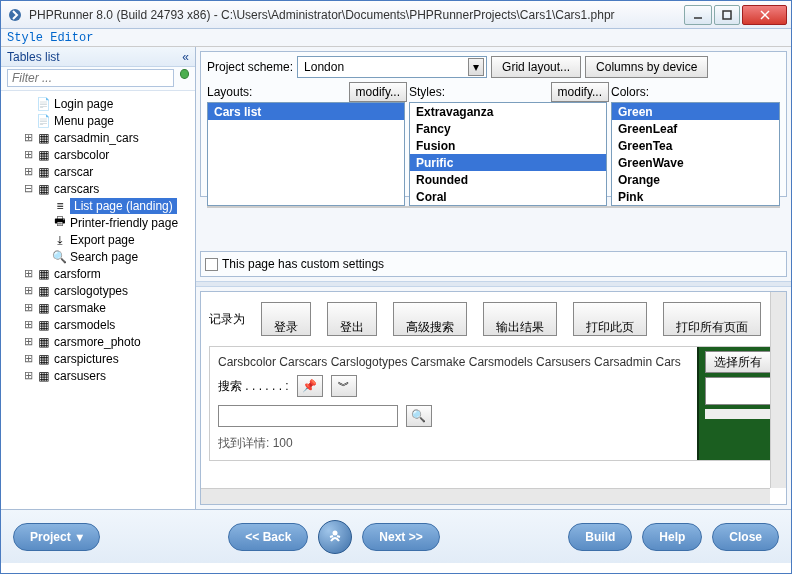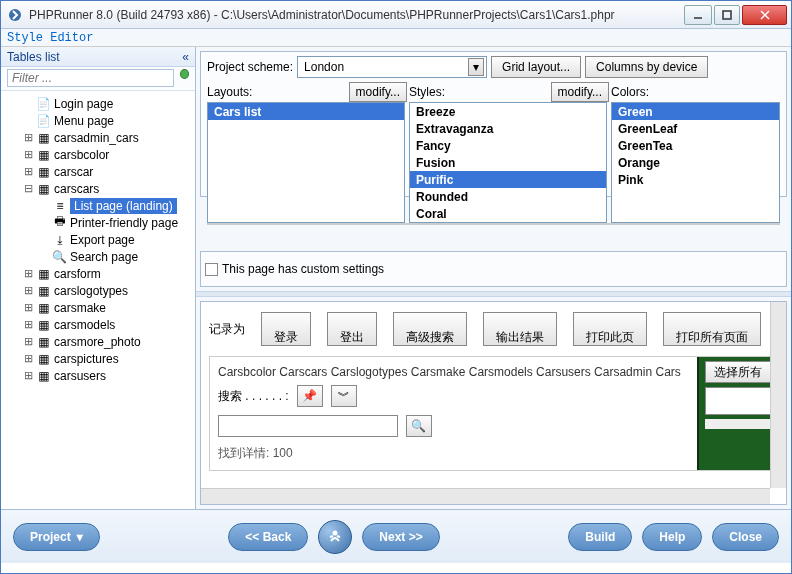--- a/index.html
+++ b/index.html
@@ -46,21 +46,21 @@
 .collabels { display:flex; margin-top:4px; height:22px; align-items:center;}
 .collabels > div { display:flex; align-items:center; justify-content:space-between; padding-right:2px;}
 .col-l { width: 202px;} .col-s { width: 202px; gap: 12px;} .col-c { flex:1;}
 .lists { display:flex; height:122px;font-weight:bold; }
 .listbox { border:1px solid #7b9ebd; background:#fff; overflow-y:auto; overflow-x:hidden;}
 .listbox .opt { height:17px; padding:0 6px; display:flex; align-items:center; color:#000; cursor:default;}
 .listbox .opt.sel { background:#3875d7; color:#fff;}
 .lb-l { width:198px; margin-right:4px;} .lb-s { width:198px; margin-right:4px;} .lb-c { flex:1;}
 .hscroll { height:16px; background:#e8e8e8; border:1px solid #ccc; margin-top:0;}
 
-.customrow { height:36px; border:1px solid #a9bdd6; margin:4px; background:#fafcfe; display:flex; align-items:center; padding:0 4px; gap:4px;}
+.customrow { height:26px; border:1px solid #a9bdd6; margin:4px; background:#fafcfe; display:flex; align-items:center; padding:0 4px; gap:4px;}
 .chk { width:13px; height:13px; border:1px solid #888; background:#fff;}
 
 .splitter { height:6px; background:#e0e8f2; border-top:1px solid #c4d5e9; border-bottom:1px solid #c4d5e9; cursor:row-resize;}
 
 
 .preview { flex:1; border:1px solid #a9bdd6; margin:4px; background:#fff; overflow:hidden; position:relative;}
 .pvinner { padding: 10px 8px; }
 .pvtoolbar { display:flex; gap:16px; align-items:center; margin-bottom:10px;}
 .pvlbl {}
 .pvbtn { height:22px; padding:16px 12px; border:1px solid #888; background:linear-gradient(#fdfdfd,#e3e3e3);font-family:Liberation Mono, monospace;}
@@ -238,32 +238,32 @@
           </div>
           <div class="col-c">
             <span>Colors:</span>
           </div>
         </div>
         <div class="lists">
           <div class="listbox lb-l" id="lb-layouts">
               <div class="opt sel">Cars list</div>
             </div>
           <div class="listbox lb-s" id="lb-styles">
-              <div class="opt">Breeze</div>
               <div class="opt">Extravaganza</div>
               <div class="opt">Fancy</div>
               <div class="opt">Fusion</div>
               <div class="opt sel">Purific</div>
               <div class="opt">Rounded</div>
               <div class="opt">Coral</div>
             </div>
           <div class="listbox lb-c" id="lb-colors">
               <div class="opt sel">Green</div>
               <div class="opt">GreenLeaf</div>
               <div class="opt">GreenTea</div>
+              <div class="opt">GreenWave</div>
               <div class="opt">Orange</div>
               <div class="opt">Pink</div>
             </div>
         </div>
         <div class="hscroll"></div>
       </div>
     </div>
 
     <div class="customrow">
       <div class="chk"></div>

